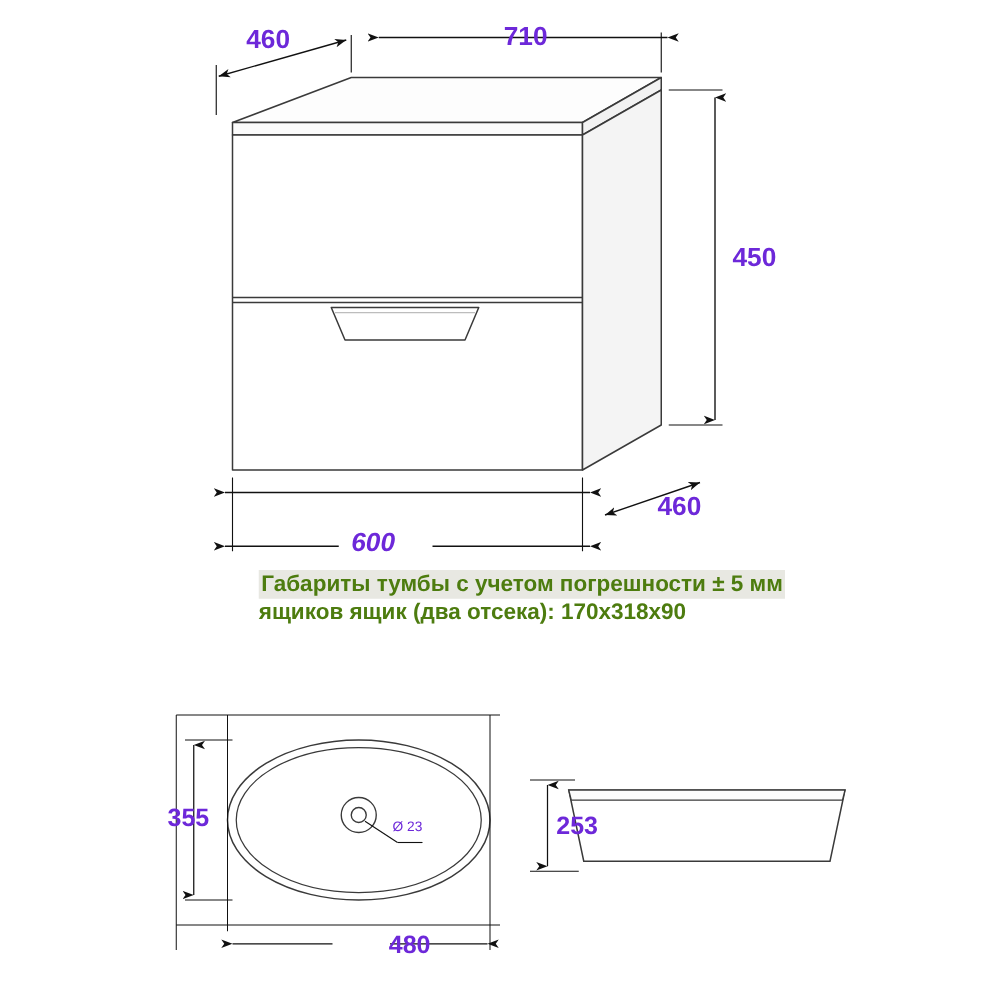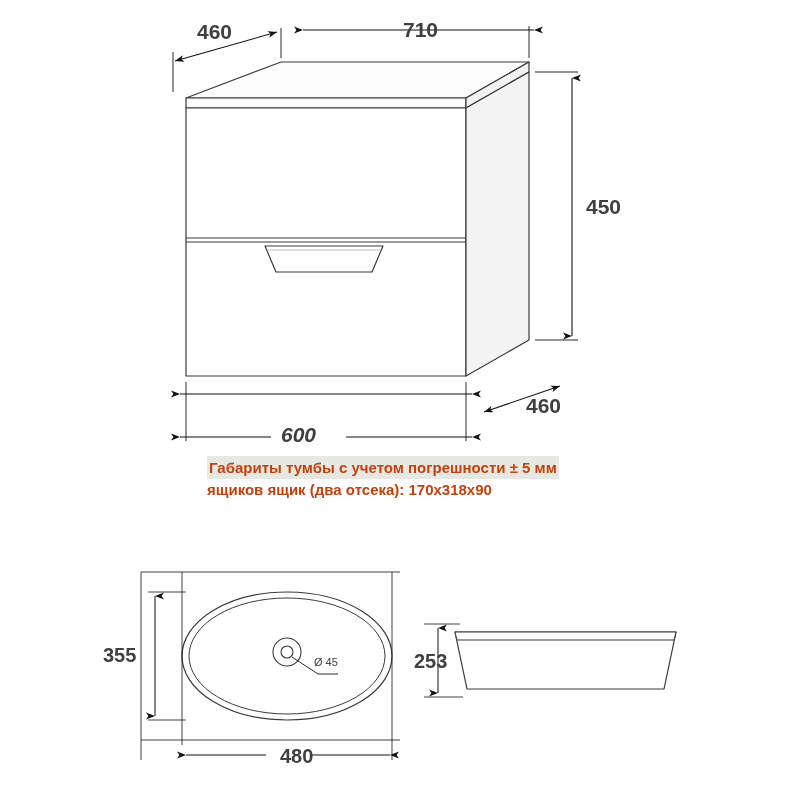--- a/index.html
+++ b/index.html
@@ -26,38 +26,38 @@
     position: absolute;
     left: 0;
     top: 0;
     width: 800px;
     height: 800px;
   }
   .dimtext {
     position: absolute;
     font-family: "Liberation Sans", sans-serif;
     font-weight: bold;
-    color: #404040;
+    color: #6d28d9;
     white-space: nowrap;
   }
   .dim-lg { font-size: 21px; }
-  .dim-md { font-size: 20px; }
+  .dim-md { font-size: 20px; margin-left: 31px; }
   .dim-sm { font-size: 11px; font-weight: normal; }
 
   .spec-block {
     position: absolute;
     left: 207px;
     top: 456px;
     width: 420px;
   }
   .spec-line {
     font-family: "Liberation Sans", sans-serif;
-    font-size: 15px;
+    font-size: 18px;
     font-weight: bold;
-    color: #c2410c;
+    color: #4d7c0f;
     line-height: 21px;
     white-space: nowrap;
   }
   .spec-highlight {
     background: #e8e8e2;
     display: inline-block;
     padding: 1px 2px;
   }
 </style>
 </head>
@@ -194,17 +194,17 @@
 
   <div class="spec-block">
     <div class="spec-line"><span class="spec-highlight">Габариты тумбы с учетом погрешности ± 5 мм</span></div>
     <div class="spec-line">ящиков ящик (два отсека): 170х318х90</div>
   </div>
 
   <div class="dimtext dim-md" style="left:103px; top:644px;">355</div>
 
   <div class="dimtext dim-md" style="left:280px; top:745px;">480</div>
 
-  <div class="dimtext dim-sm" style="left:314px; top:656px;">Ø 45</div>
+  <div class="dimtext dim-sm" style="left:314px; top:656px;">Ø 23</div>
 
   <div class="dimtext dim-md" style="left:414px; top:650px;">253</div>
 
 </div>
 
 </body></html>

